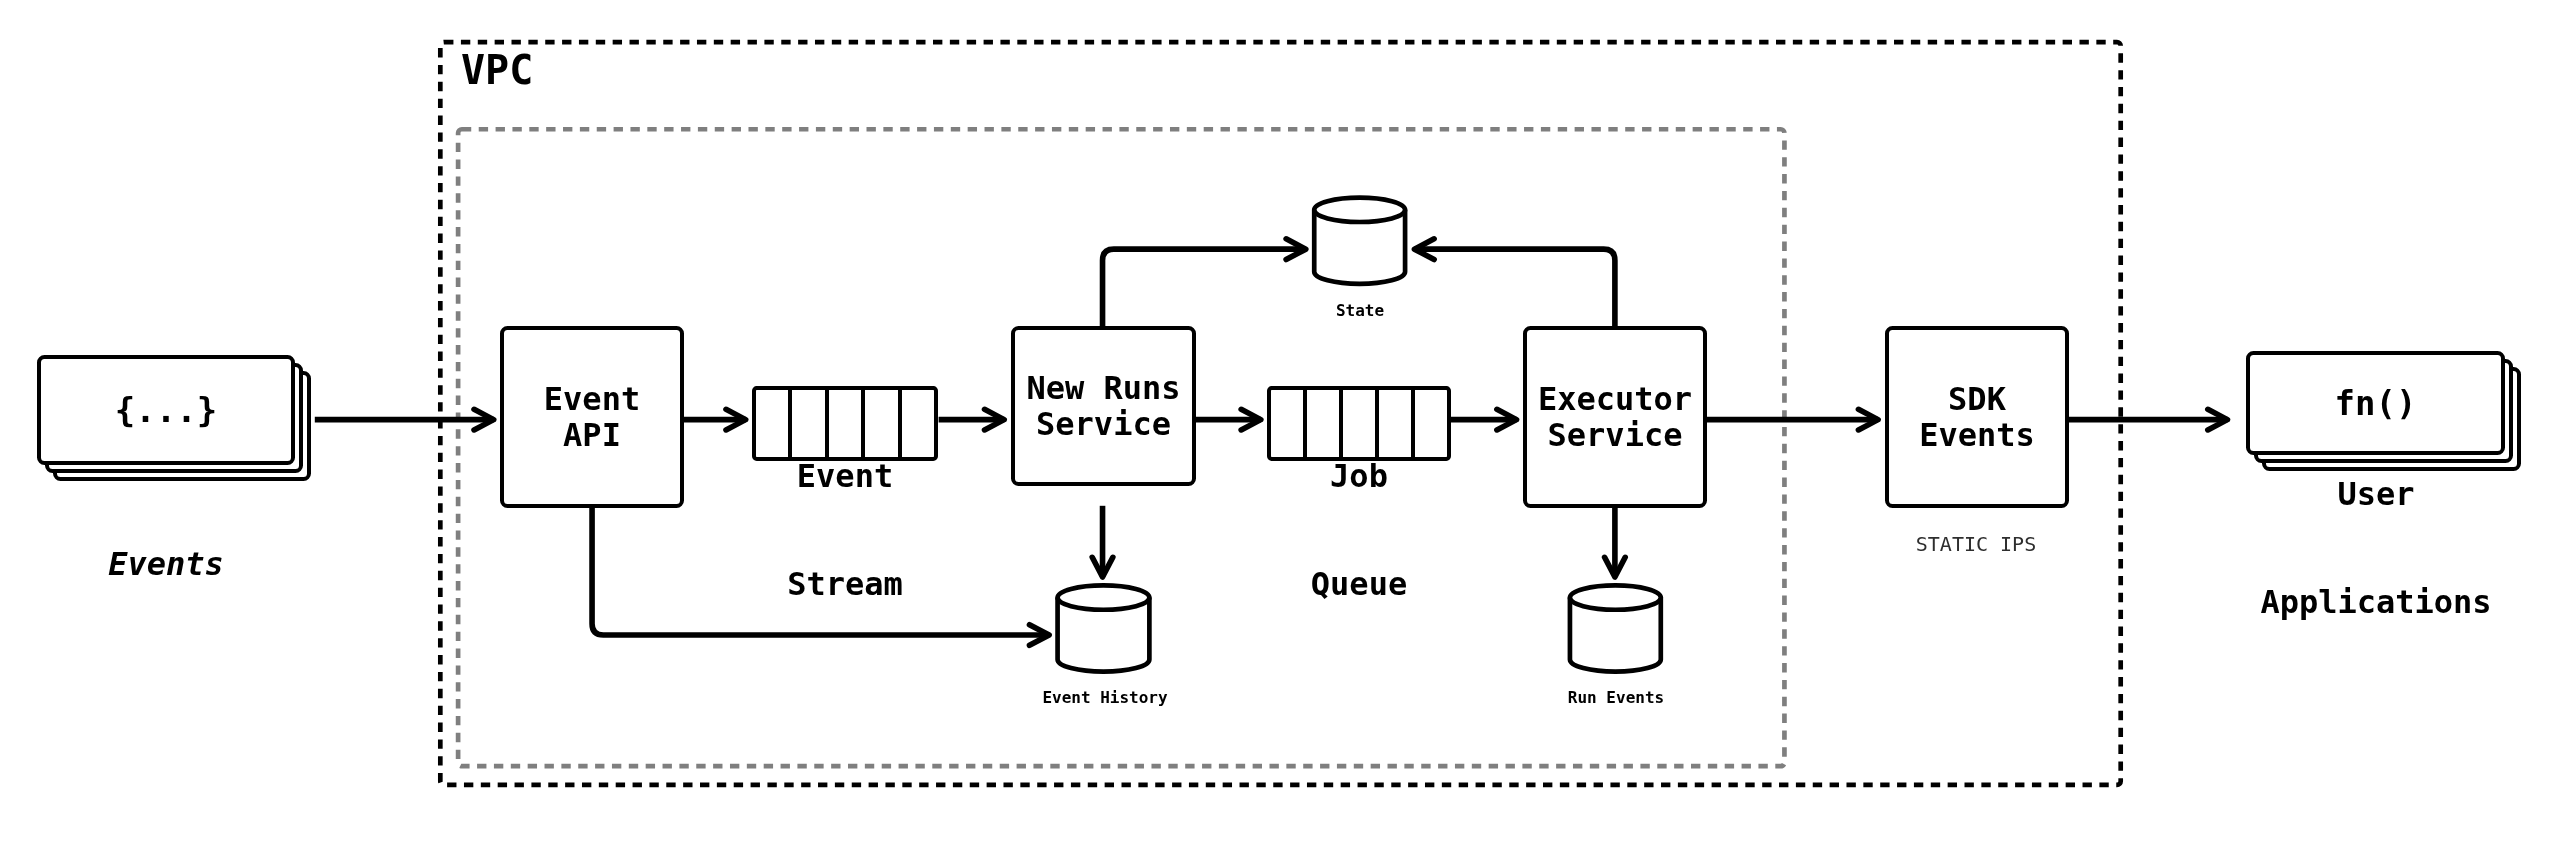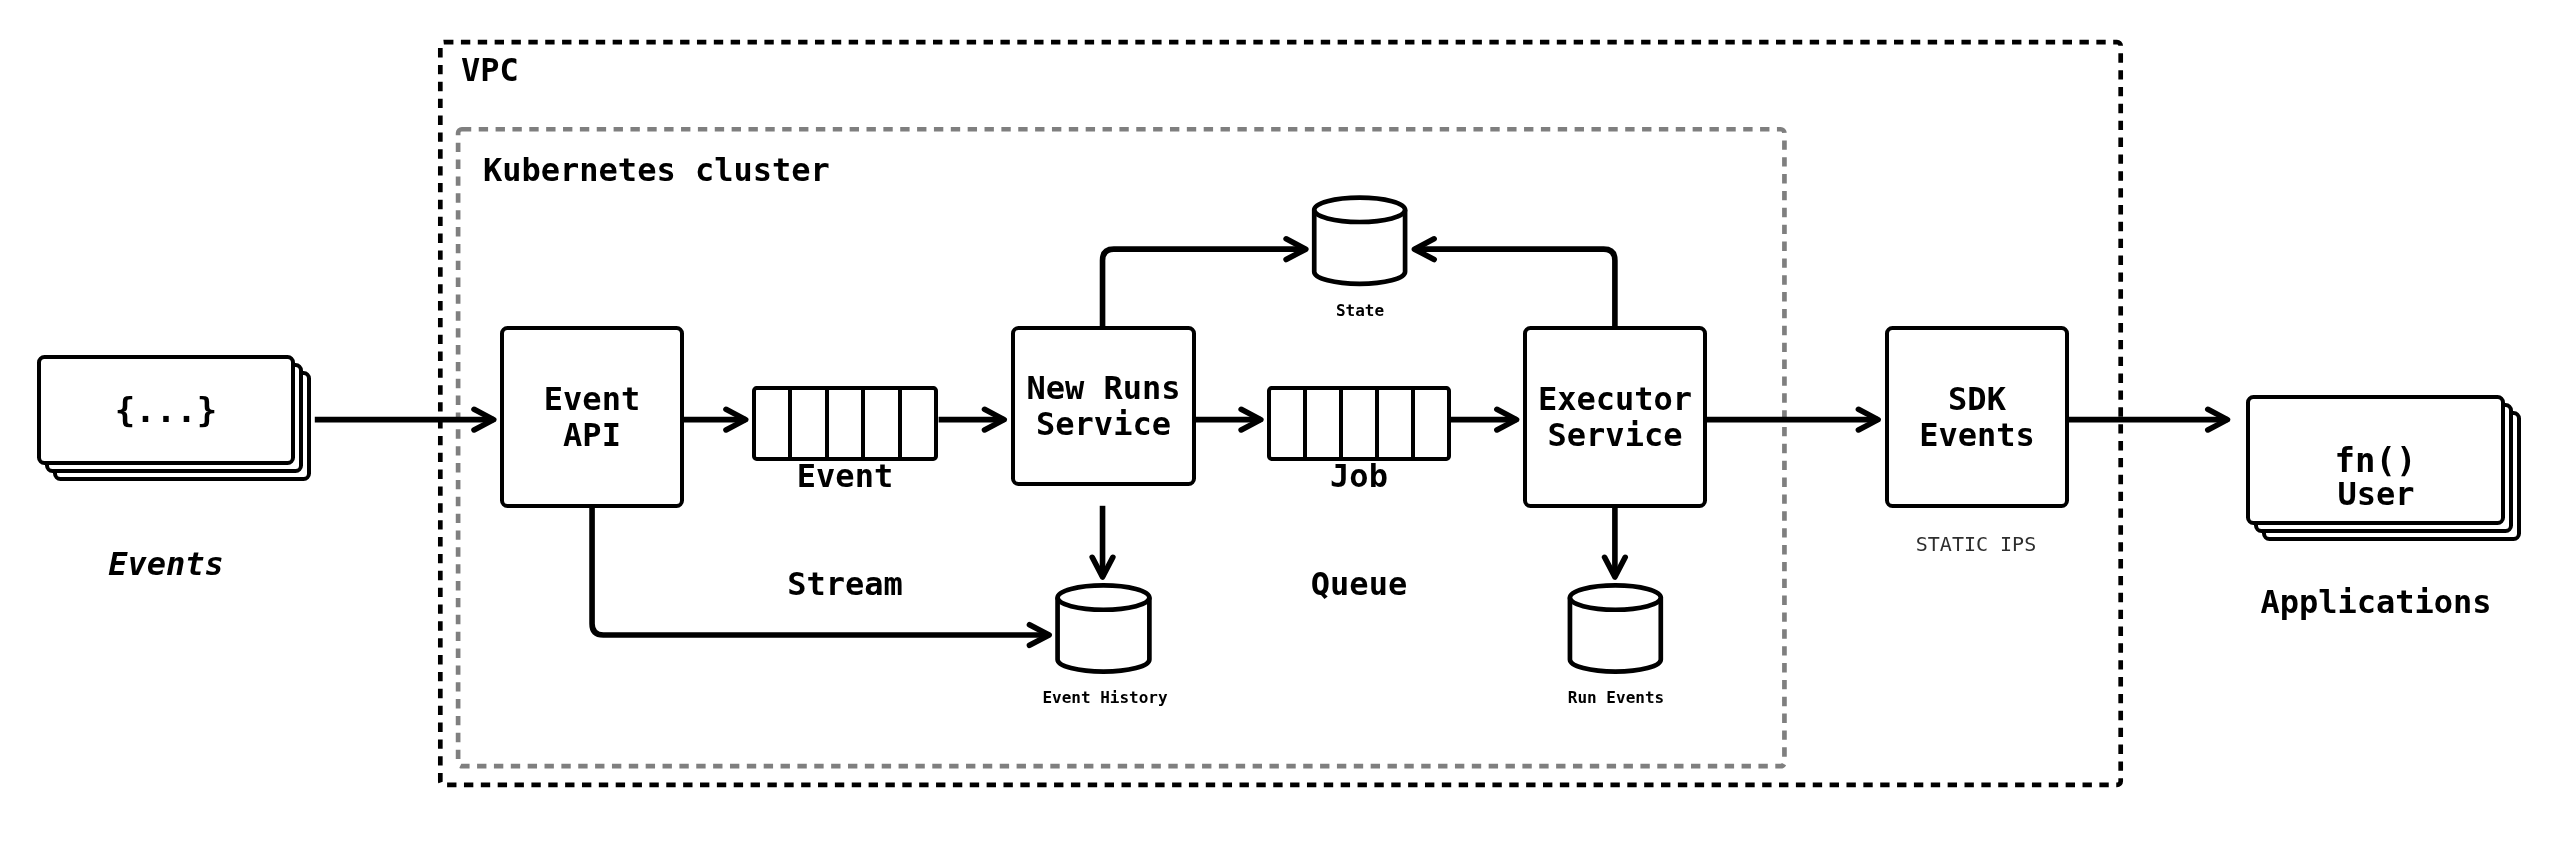--- a/index.html
+++ b/index.html
@@ -16,21 +16,21 @@
     overflow:hidden;
   }
   #edge-layer{position:absolute;left:0;top:0;width:2576px;height:843px;}
   .edge{stroke:var(--line);stroke-width:6;fill:none;stroke-linecap:butt;}
   .arrowhead{stroke:var(--line);}
   .container-rect{fill:none;stroke-width:5;}
   .vpc-rect{stroke:var(--line);stroke-dasharray:10 8;}
   .k8s-rect{stroke:var(--k8s_border);stroke-dasharray:10 8;}
   .cyl{fill:var(--background);stroke:var(--line);stroke-width:5;}
 
-  .container-label{position:absolute;font-size:32px;font-weight:bold;line-height:32px;white-space:pre;}
+  .container-label{position:absolute;font-size:40px;font-weight:bold;line-height:32px;white-space:pre;}
 
   .node-box{
     position:absolute;box-sizing:border-box;background:var(--background);
     border:4.7px solid var(--line);border-radius:7.5px;
     display:flex;flex-direction:column;align-items:center;justify-content:center;
     font-size:32px;font-weight:bold;line-height:36px;text-align:center;
   }
 
   .queue{position:absolute;box-sizing:border-box;background:var(--background);
     border:4.7px solid var(--line);border-radius:4.7px;display:flex;}
@@ -88,21 +88,20 @@
       <path class="cyl" d="M 1129 638 L 1129 704 A 49 13 0 0 0 1227 704 L 1227 638"></path>
       <ellipse class="cyl" cx="1178" cy="638" rx="49" ry="13"></ellipse>
     </g>
     <g>
       <path class="cyl" d="M 1676 638 L 1676 704 A 48.5 13 0 0 0 1773 704 L 1773 638"></path>
       <ellipse class="cyl" cx="1724.5" cy="638" rx="48.5" ry="13"></ellipse>
     </g>
   </svg>
 
   <div class="container-label" style="left:461px;top:54px;">VPC</div>
-  <div class="container-label" style="left:483px;top:154px;">Kubernetes cluster</div>
 
   <div class="stack" style="left:37px;top:355px;width:258px;height:110px;">
     <div class="layer l3"></div>
     <div class="layer l2"></div>
     <div class="layer main">
       <span>{...}</span>
     </div>
   </div>
   <div class="center-label mid-label" style="left:166px;top:564px;font-style:italic;">Events</div>
 
@@ -149,21 +148,21 @@
 
   <div class="center-label small-label" style="left:1105px;top:698px;">Event History</div>
   <div class="center-label small-label" style="left:1616px;top:698px;">Run Events</div>
 
   <div class="node-box" style="left:1885px;top:326px;width:184px;height:182px;">
     <span>SDK</span>
     <span>Events</span>
   </div>
   <div class="subtitle" style="left:1976px;top:544px;">STATIC IPS</div>
 
-  <div class="stack" style="left:2246px;top:351px;width:259px;height:130px;margin-top:44px;">
+  <div class="stack" style="left:2246px;top:351px;width:259px;height:104px;">
     <div class="layer l3"></div>
     <div class="layer l2"></div>
     <div class="layer main">
       <span>fn()</span>
     </div>
   </div>
   <div class="center-label mid-label" style="left:2376px;top:548px;">
     <div>User</div>
     <div>Applications</div>
   </div>

